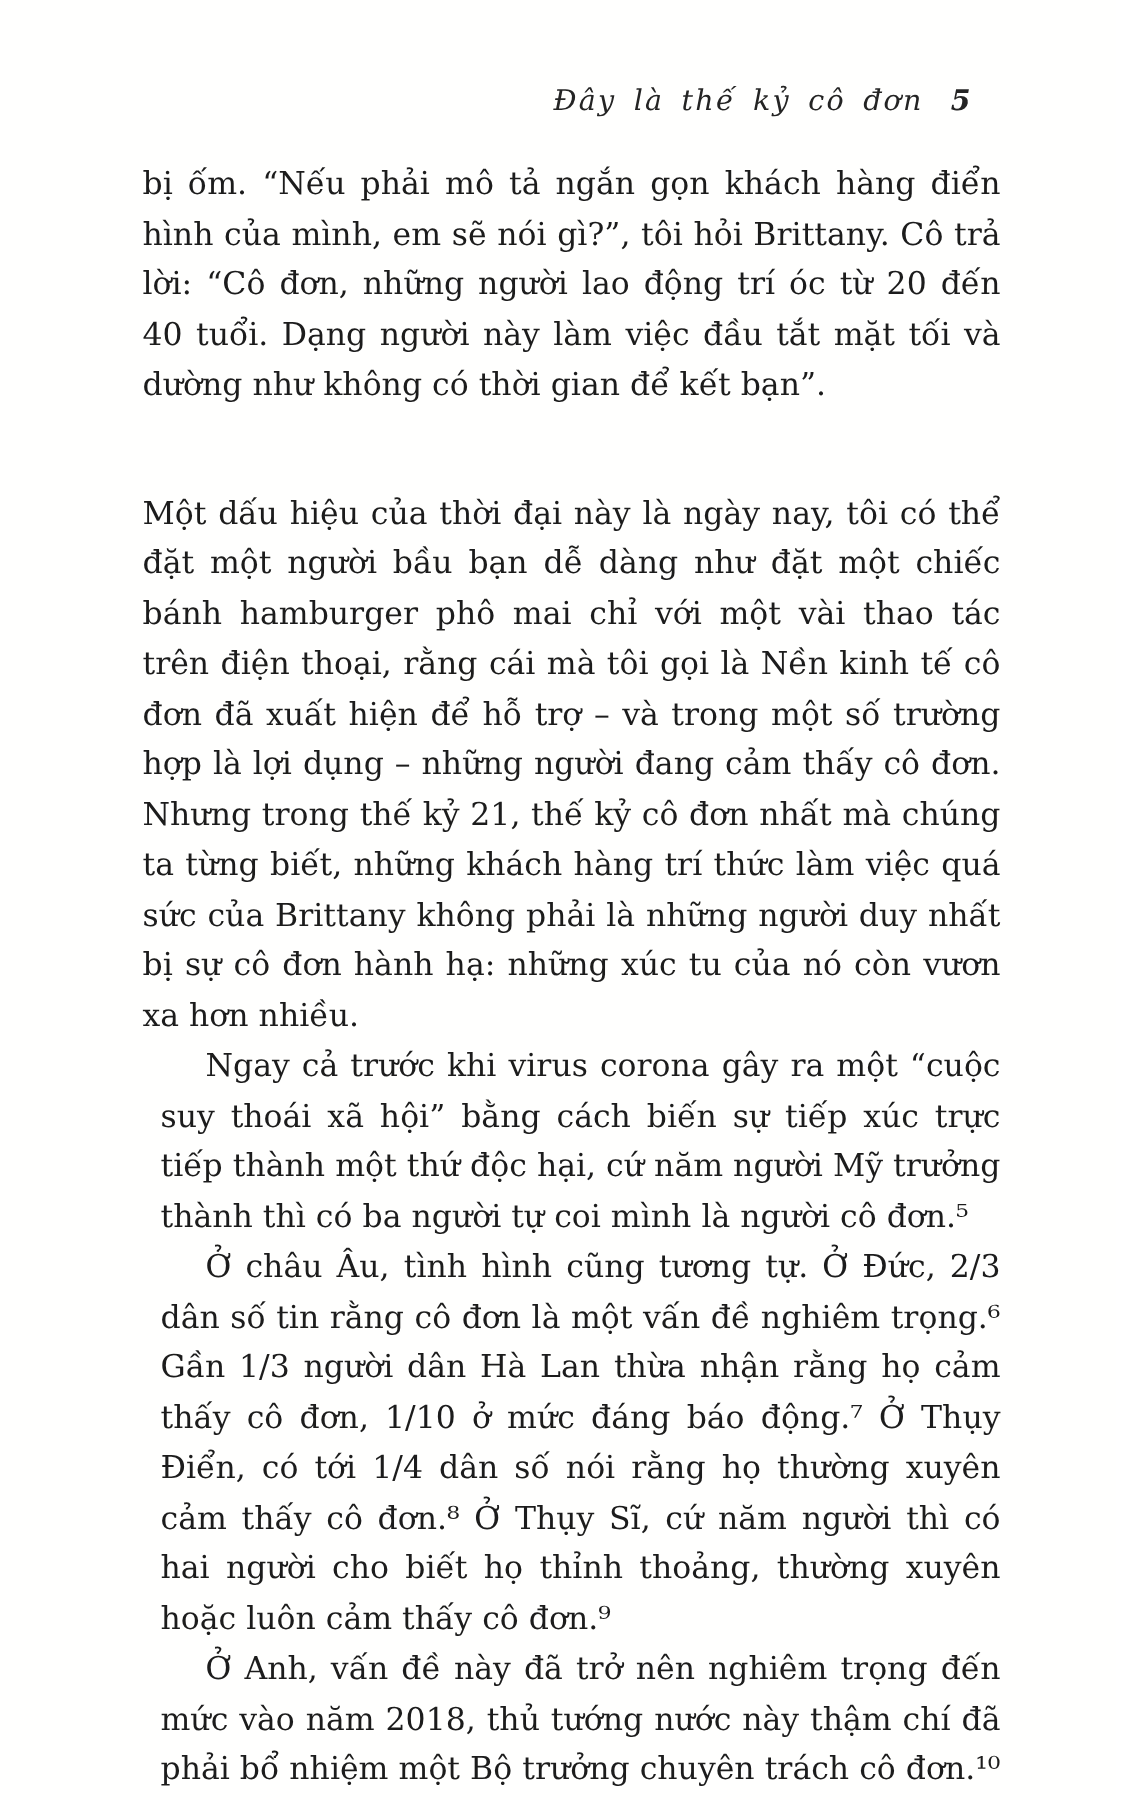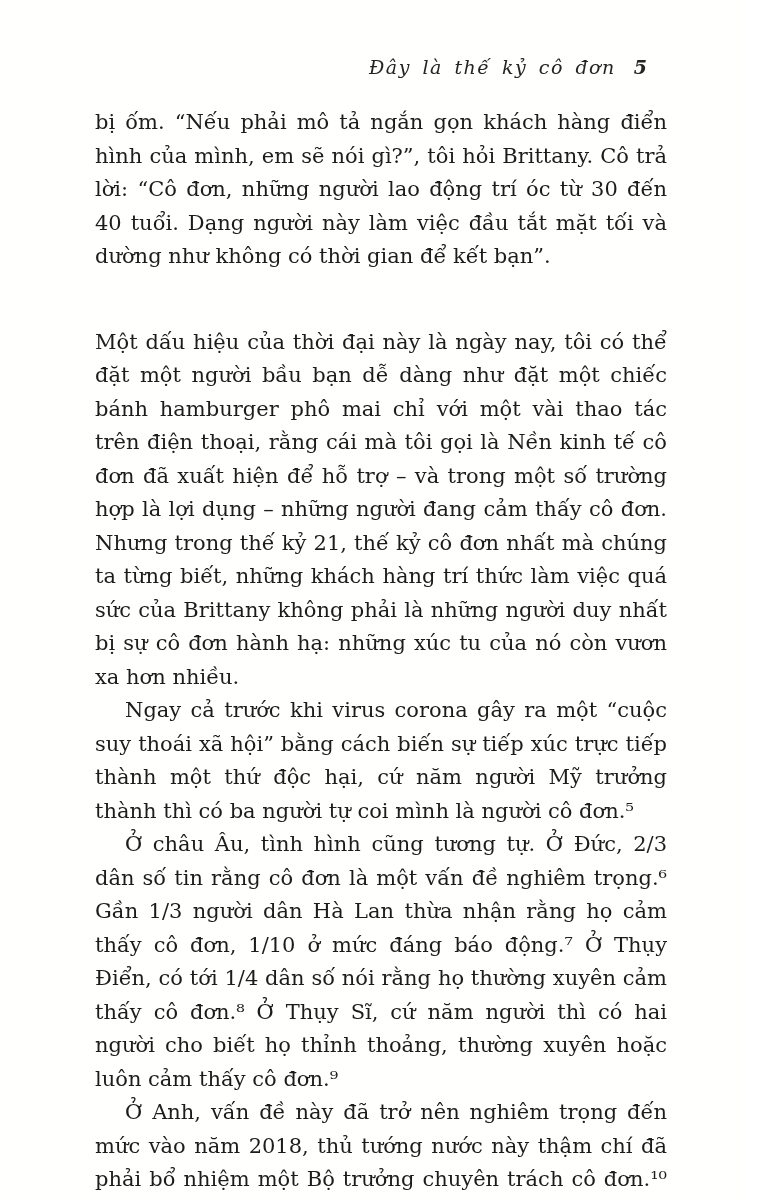--- a/index.html
+++ b/index.html
@@ -43,32 +43,32 @@
     width: 572px;
     font-size: 21px;
     line-height: 33.5px;
     text-align: justify;
     text-justify: inter-word;
     color: #1c1c1c;
   }
 
   .page-body p { margin: 0; padding: 0; }
   .page-body p.section-start { margin-top: 52px; }
-  .page-body p.indented { text-indent: 30px; }
+  .page-body p.indented { text-indent: 30px; margin-left: 12px; }
 </style>
 </head>
 <body>
 
 <div class="page">
 
   <div class="running-header">
     <span class="running-title">Đây là thế kỷ cô đơn</span><span class="page-number">5</span>
   </div>
 
   <div class="page-body">
-    <p class="continued">bị ốm. “Nếu phải mô tả ngắn gọn khách hàng điển hình của mình, em sẽ nói gì?”, tôi hỏi Brittany. Cô trả lời: “Cô đơn, những người lao động trí óc từ 30 đến 40 tuổi. Dạng người này làm việc đầu tắt mặt tối và dường như không có thời gian để kết bạn”.</p>
+    <p class="continued">bị ốm. “Nếu phải mô tả ngắn gọn khách hàng điển hình của mình, em sẽ nói gì?”, tôi hỏi Brittany. Cô trả lời: “Cô đơn, những người lao động trí óc từ 20 đến 40 tuổi. Dạng người này làm việc đầu tắt mặt tối và dường như không có thời gian để kết bạn”.</p>
     <p class="section-start">Một dấu hiệu của thời đại này là ngày nay, tôi có thể đặt một người bầu bạn dễ dàng như đặt một chiếc bánh hamburger phô mai chỉ với một vài thao tác trên điện thoại, rằng cái mà tôi gọi là Nền kinh tế cô đơn đã xuất hiện để hỗ trợ – và trong một số trường hợp là lợi dụng – những người đang cảm thấy cô đơn. Nhưng trong thế kỷ 21, thế kỷ cô đơn nhất mà chúng ta từng biết, những khách hàng trí thức làm việc quá sức của Brittany không phải là những người duy nhất bị sự cô đơn hành hạ: những xúc tu của nó còn vươn xa hơn nhiều.</p>
     <p class="indented">Ngay cả trước khi virus corona gây ra một “cuộc suy thoái xã hội” bằng cách biến sự tiếp xúc trực tiếp thành một thứ độc hại, cứ năm người Mỹ trưởng thành thì có ba người tự coi mình là người cô đơn.⁵</p>
     <p class="indented">Ở châu Âu, tình hình cũng tương tự. Ở Đức, 2/3 dân số tin rằng cô đơn là một vấn đề nghiêm trọng.⁶ Gần 1/3 người dân Hà Lan thừa nhận rằng họ cảm thấy cô đơn, 1/10 ở mức đáng báo động.⁷ Ở Thụy Điển, có tới 1/4 dân số nói rằng họ thường xuyên cảm thấy cô đơn.⁸ Ở Thụy Sĩ, cứ năm người thì có hai người cho biết họ thỉnh thoảng, thường xuyên hoặc luôn cảm thấy cô đơn.⁹</p>
     <p class="indented">Ở Anh, vấn đề này đã trở nên nghiêm trọng đến mức vào năm 2018, thủ tướng nước này thậm chí đã phải bổ nhiệm một Bộ trưởng chuyên trách cô đơn.¹⁰ Cứ tám</p>
   </div>
 
 </div>
 
 </body></html>

